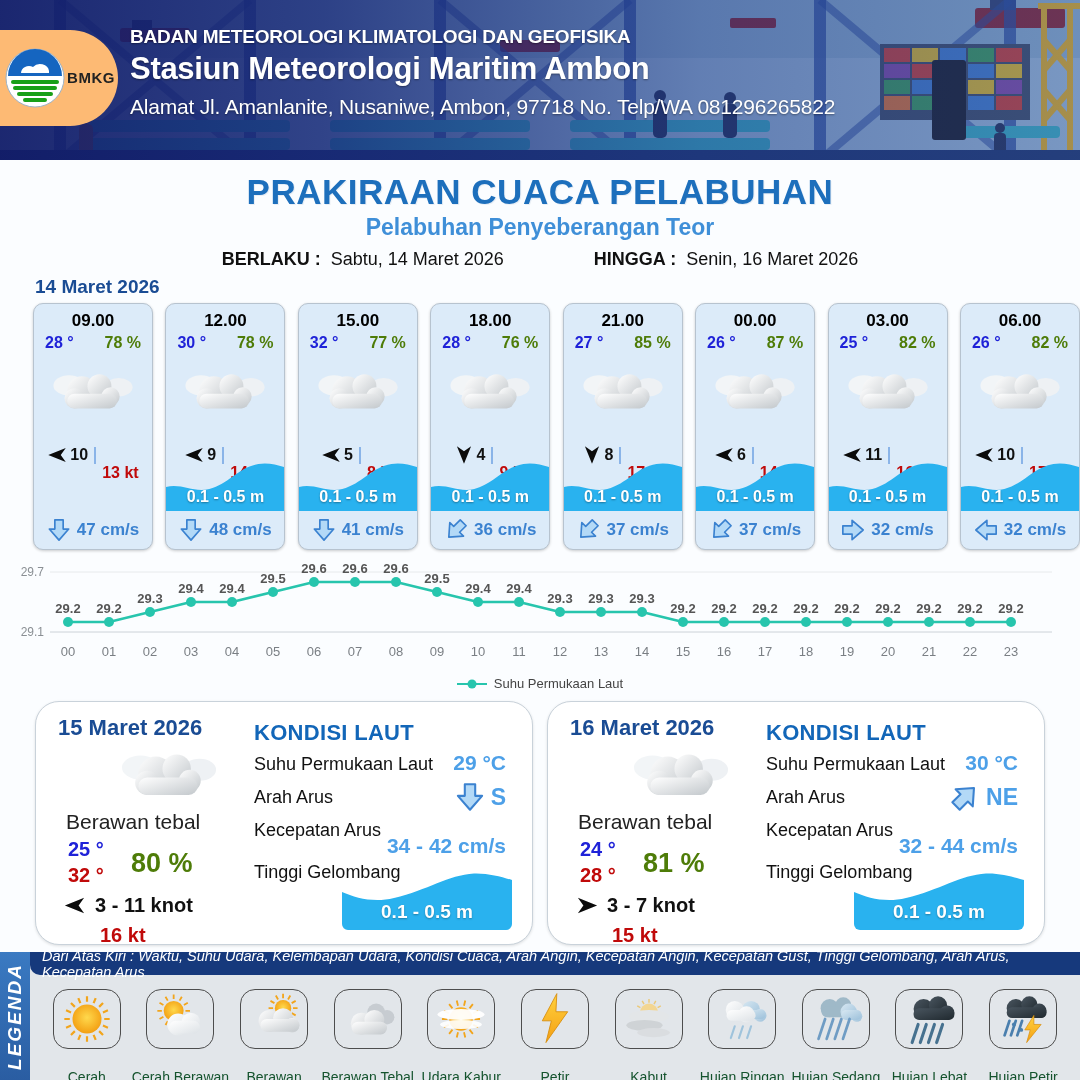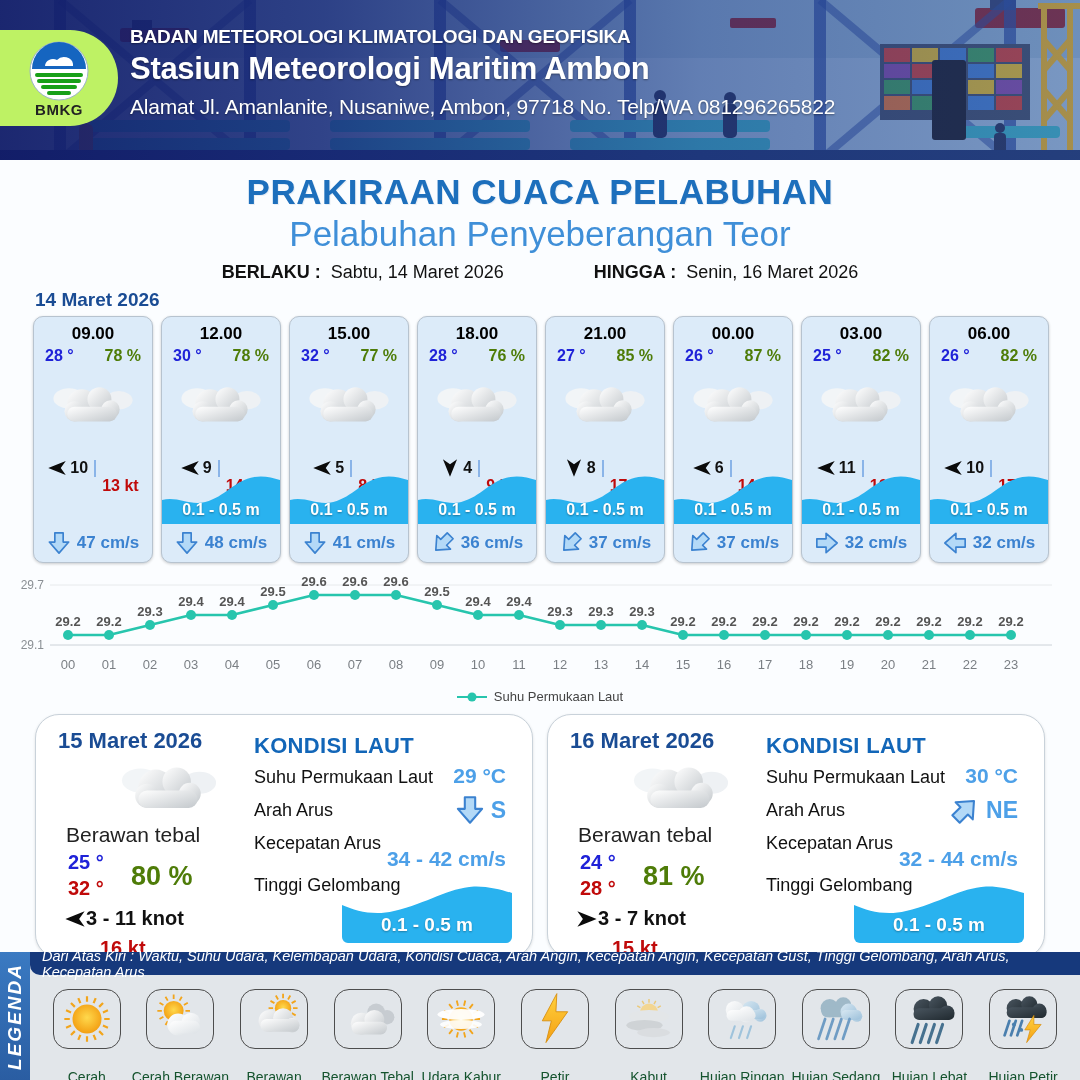--- a/index.html
+++ b/index.html
@@ -4,39 +4,39 @@
 <style>
   * { box-sizing: border-box; margin: 0; padding: 0; }
   html,body { width:1080px; height:1080px; overflow:hidden; background:#fbfdff;
     font-family:"Liberation Sans", sans-serif; }
   #page { position:relative; width:1080px; height:1080px; }
 
   
   #header { position:relative; height:160px; overflow:hidden; }
   #header .overlay { position:absolute; inset:0;
     background:linear-gradient(90deg, rgba(18,28,104,.93) 0%, rgba(24,40,118,.82) 30%, rgba(38,62,138,.5) 65%, rgba(60,86,150,.38) 100%); }
-  #logo-pill { position:absolute; left:0; top:30px; width:118px; height:96px; background:#bef264;
-    border-radius:0 48px 48px 0; z-index:5; display:flex; flex-direction:column; align-items:center; justify-content:center; }
+  #logo-pill { position:absolute; left:0; top:30px; width:118px; height:96px; background:#fdba74;
+    border-radius:0 48px 48px 0; z-index:5; display:flex; flex-direction:row; align-items:center; justify-content:center; }
   #logo-pill .bmkg-label { font-size:15px; font-weight:bold; color:#222; margin-top:-2px; letter-spacing:.5px;}
   #header-text { position:absolute; left:130px; top:26px; z-index:4; color:#fff; }
   .hdr-agency { font-size:19px; font-weight:bold; letter-spacing:-.2px; text-shadow:0 1px 2px rgba(0,0,0,.4); }
   .hdr-station { font-size:31px; font-weight:bold; margin-top:3px; letter-spacing:-.3px; text-shadow:0 1px 2px rgba(0,0,0,.4);}
   .hdr-address { font-size:21px; margin-top:8px; font-weight:400; letter-spacing:-.2px; text-shadow:0 1px 2px rgba(0,0,0,.4);}
 
   
   #title-block { text-align:center; }
   #main-title { margin-top:12px; font-size:35px; font-weight:bold; color:#1d6fbc; letter-spacing:.5px;
     text-shadow:1px 1px 0 #e8eef5; }
-  #sub-title { font-size:35px; font-weight:normal; color:#3f8fd8; margin-top:2px; }
+  #sub-title { font-size:23px; font-weight:bold; color:#3f8fd8; margin-top:2px; }
   #validity { margin-top:8px; font-size:18px; color:#111; display:flex; justify-content:center; gap:90px;}
   #validity b { font-weight:bold; }
   #day1-date { text-align:left; margin:6px 0 5px 35px; font-size:19px; font-weight:bold; color:#1a4c94; }
 
   
-  #cards-row { display:flex; gap:8px; padding-left:33px; }
+  #cards-row { display:flex; gap:8px; padding-left:33px;justify-content:space-between; }
   .fcard { width:120px; height:247px; background:#dcebf9; border:1px solid #b7c3cf; border-radius:10px;
     position:relative; overflow:hidden; box-shadow:0 1px 3px rgba(0,0,0,.2); display:flex; flex-direction:column; align-items:center; flex:0 0 120px;}
   .fcard .time { margin-top:7px; font-size:17px; font-weight:bold; color:#000; }
   .fcard .th-row { width:100%; padding:3px 11px 0 11px; display:flex; justify-content:space-between; font-size:16px; font-weight:bold; }
   .fcard .t { color:#1f22d8; } .fcard .h { color:#4e7c08; }
   .fcard .cloud-wrap { margin-top:8px; height:62px; }
   .fcard .wind-row { margin-top:6px; display:flex; align-items:center; gap:3px; font-size:16px; font-weight:bold; color:#111; }
   .fcard .pipe { width:2px; height:17px; background:#8ab4e8; margin:0 3px; }
   .fcard .gust { color:#c00a0a; white-space:nowrap;margin-top:36px; }
   .wave-band { position:absolute; left:0; right:0; bottom:38px; height:53px; }
@@ -55,21 +55,21 @@
   
   #day-cards { display:flex; gap:14px; padding:0 35px; margin-top:10px; }
   .dcard { position:relative; flex:1; height:244px; background:#fff; border:1.5px solid #c9d2da; border-radius:24px;
     box-shadow:0 1px 3px rgba(0,0,0,.12); }
   .dcard .d-date { position:absolute; left:22px; top:13px; font-size:22px; font-weight:bold; color:#1a4c94; }
   .dcard .d-cloud { position:absolute; left:78px; top:36px; }
   .dcard .d-weather { position:absolute; left:30px; top:108px; font-size:21px; color:#222; }
   .dcard .d-tlow { position:absolute; left:32px; top:136px; font-size:20px; font-weight:bold; color:#1f22d8; }
   .dcard .d-thigh { position:absolute; left:32px; top:162px; font-size:20px; font-weight:bold; color:#c00a0a; }
   .dcard .d-hum { position:absolute; left:95px; top:146px; font-size:27px; font-weight:bold; color:#4e7c08; }
-  .dcard .d-wind { position:absolute; left:28px; top:192px; display:flex; align-items:center; gap:0; font-size:20px; font-weight:bold; color:#111;}
+  .dcard .d-wind { position:absolute; left:28px; top:192px; display:flex; gap:9px; font-size:20px; font-weight:bold; color:#111;}
   .dcard .d-gust { position:absolute; left:64px; top:222px; font-size:20px; font-weight:bold; color:#c00a0a; }
   .dcard .sea-title { position:absolute; left:218px; top:18px; font-size:22px; font-weight:bold; color:#1266b8; letter-spacing:.3px;}
   .dcard .sea-label { position:absolute; left:218px; font-size:18px; color:#111; }
   .dcard .sea-val { position:absolute; right:26px; font-size:21px; font-weight:bold; color:#4da0e8; text-align:right;}
   .dcard .sea-dir { position:absolute; right:26px; display:flex; align-items:center; gap:6px; font-size:23px; font-weight:bold; color:#4da0e8;}
   .dwave { position:absolute; right:20px; bottom:14px; width:170px; height:62px; border-radius:0 0 6px 6px; overflow:hidden;}
   .dwave svg { display:block; width:100%; height:100%; }
   .dwave .wave-text { position:absolute; bottom:7px; width:100%; text-align:center; color:#fff; font-size:19px; font-weight:bold;
     text-shadow:0 1px 2px rgba(0,0,0,.3);}
 

